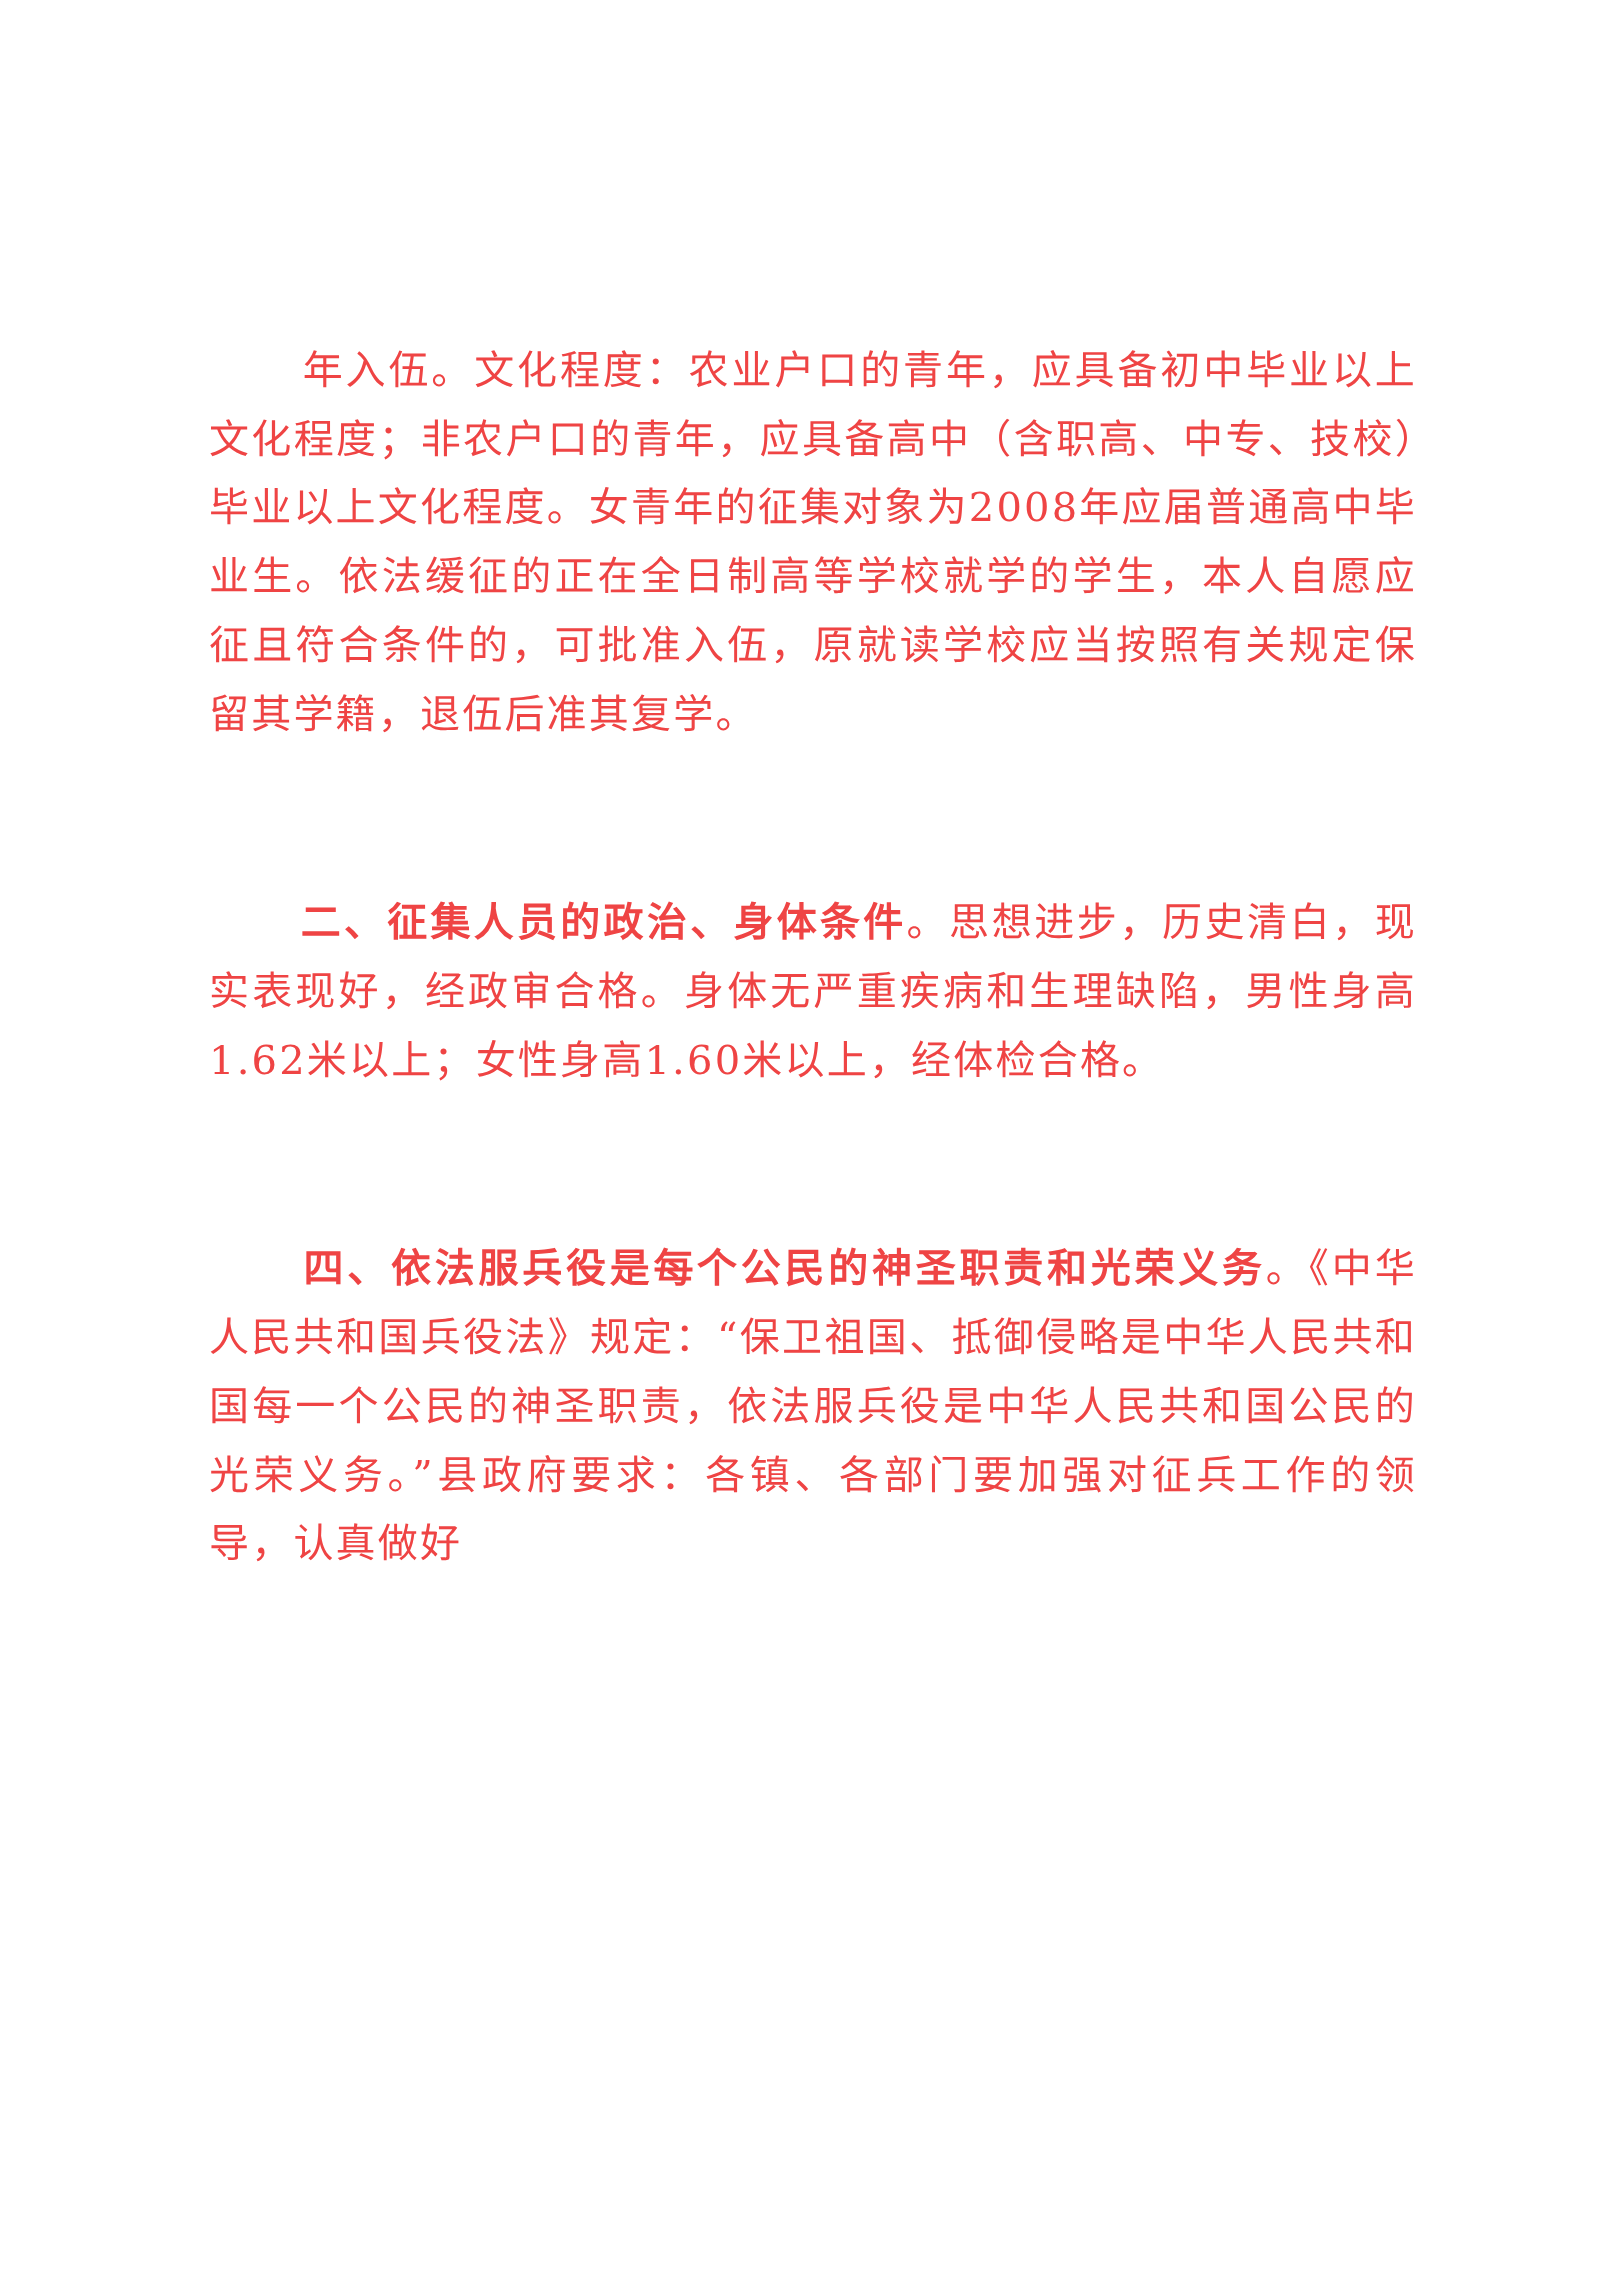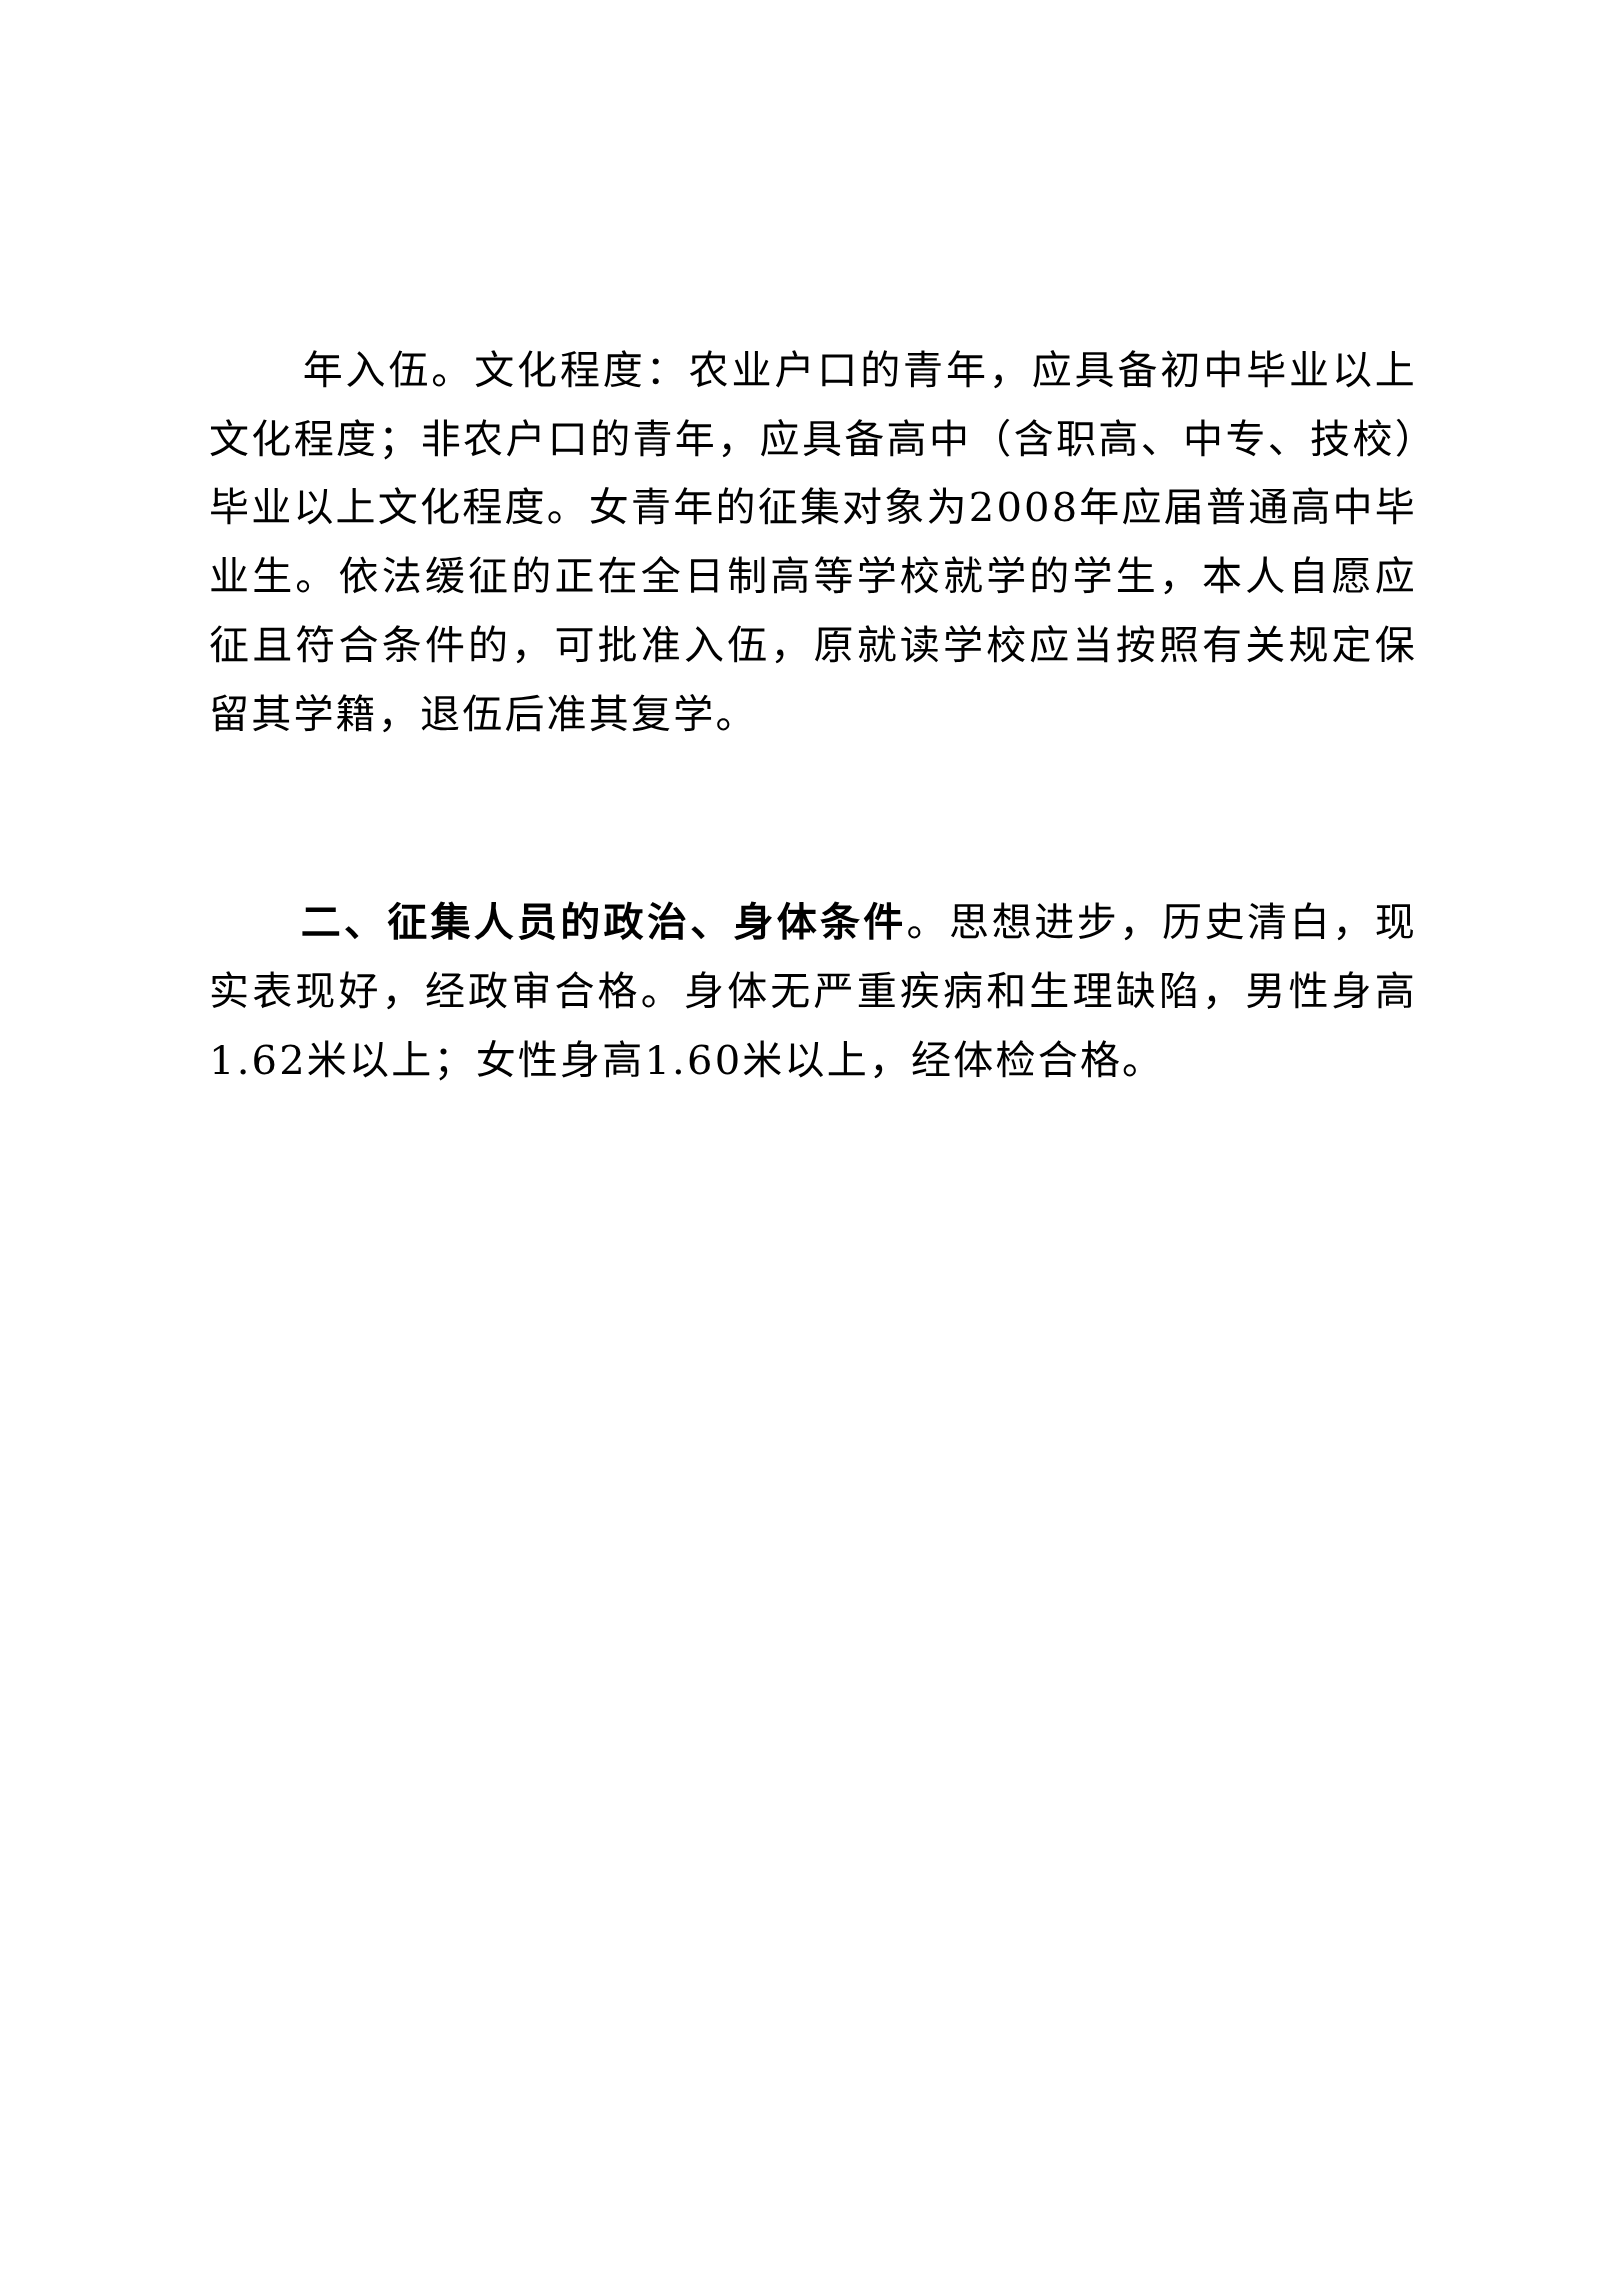--- a/index.html
+++ b/index.html
@@ -20,21 +20,21 @@
   .doc-body {
     position: absolute;
     left: 209px;
     top: 267px;
     width: 1208px;
   }
   .para {
     font-family: "DejaVu Serif", "Liberation Serif", serif;
     font-size: 40px;
     line-height: 1.72;
-    color: #000000;
+    color: #ef4444;
     text-align: justify;
     text-justify: inter-ideograph;
     letter-spacing: 2.2px;
     margin: 0 0 2px 0;
     white-space: pre-wrap;
     word-break: break-all;
   }
   .para.indent {
     text-indent: 86px;
   }
@@ -51,16 +51,19 @@
 
     <p class="para">
       <span>年入伍。文化程度：农业户口的青年，应具备初中毕业以上文化程度；非农户口的青年，应具备高中（含职高、中专、技校）毕业以上文化程度。女青年的征集对象为2008年应届普通高中毕业生。依法缓征的正在全日制高等学校就学的学生，本人自愿应征且符合条件的，可批准入伍，原就读学校应当按照有关规定保留其学籍，退伍后准其复学。</span>
     </p>
 
     <p class="para indent">
       <span class="lead">二、征集人员的政治、身体条件</span><span>。思想进步，历史清白，现实表现好，经政审合格。身体无严重疾病和生理缺陷，男性身高1.62米以上；女性身高1.60米以上，经体检合格。</span>
     </p>
 
 
+    <p class="para indent">
+      <span class="lead">四、依法服兵役是每个公民的神圣职责和光荣义务</span><span>。《中华人民共和国兵役法》规定：“保卫祖国、抵御侵略是中华人民共和国每一个公民的神圣职责，依法服兵役是中华人民共和国公民的光荣义务。”县政府要求：各镇、各部门要加强对征兵工作的领导，认真做好</span>
+    </p>
 
   </div>
 </div>
 
 
 </body></html>

